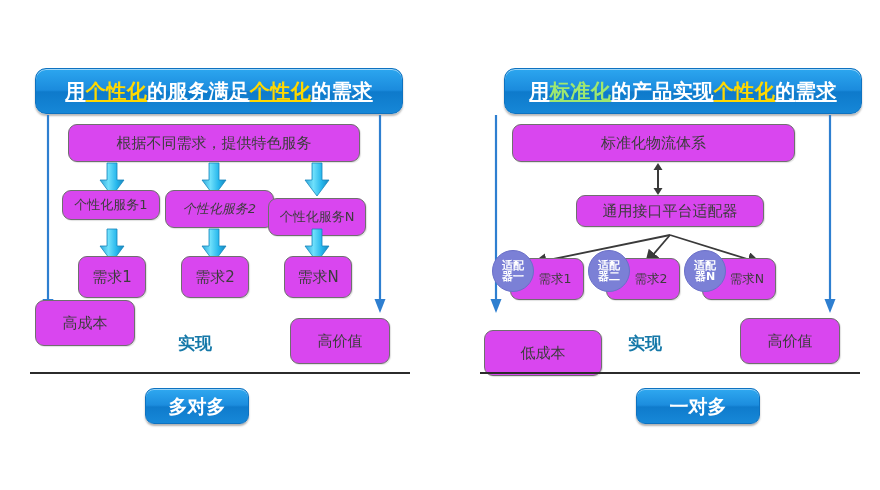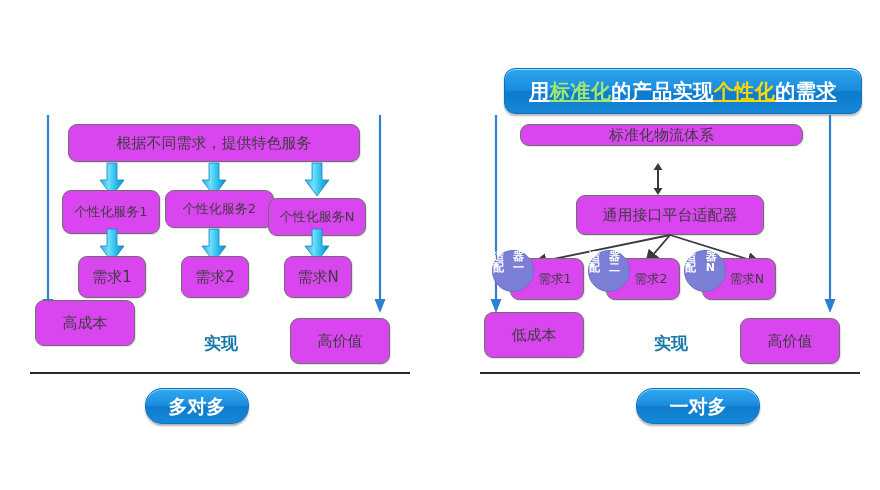--- a/index.html
+++ b/index.html
@@ -46,54 +46,58 @@
   
   .blockarrow{position:absolute;width:26px;height:34px;}
 
   
   .sidearrow{position:absolute;}
 
   
   .shixian{
     position:absolute;font-size:17px;font-weight:bold;color:#1578A8;
     white-space:nowrap;
-    margin-left:26px;
   }
 
   
   .rule{position:absolute;height:0;border-top:2px solid #2B2B2B;}
 
   
   .btn{
-    position:absolute;height:36px;border-radius:17px;
+    position:absolute;height:36px;border-radius:9px;
     background:linear-gradient(180deg,#2FA8F0 0%,#1C8DDE 47%,#0F7BCC 53%,#1788D8 100%);
     border:1px solid #0E72C0;
     box-shadow:0 2px 2px rgba(0,0,0,.3), inset 0 1px 0 rgba(255,255,255,.5);
     display:flex;align-items:center;justify-content:center;
     box-sizing:border-box;
   }
   .btn-text{font-size:19px;font-weight:bold;color:#ffffff;white-space:nowrap;line-height:1;}
 
   
   .adapter{
     position:absolute;width:40px;height:40px;border-radius:50%;
     background:#7B80D6;border:1px solid #6A6FC8;
-    display:flex;flex-direction:row;align-items:flex-start;justify-content:center;
+    display:flex;flex-direction:column;align-items:center;justify-content:center;
     color:#ffffff;font-size:11px;font-weight:bold;line-height:1.02;
     z-index:5;
   }
   .adapter span{display:block;}
 
   svg{overflow:visible;}
 </style>
 </head>
 <body>
 
 <div class="panel panel-left">
 
+  <div class="hdr">
+    <div class="hdr-text">
+      <u><span>用</span></u><u class="hl-yellow">个性化</u><u><span>的服务满足</span></u><u class="hl-yellow">个性化</u><u><span>的</span></u><u><span>需求</span></u>
+    </div>
+  </div>
 
   <svg class="sidearrow" style="left:40px;top:115px;" width="16" height="200" viewBox="0 0 16 200">
     <line x1="8" y1="0" x2="8" y2="188" stroke="#2E7FD0" stroke-width="2.2"></line>
     <polygon points="8,198 2.5,184 13.5,184" fill="#2E7FD0"></polygon>
   </svg>
 
   <svg class="sidearrow" style="left:372px;top:115px;" width="16" height="200" viewBox="0 0 16 200">
     <line x1="8" y1="0" x2="8" y2="188" stroke="#2E7FD0" stroke-width="2.2"></line>
     <polygon points="8,198 2.5,184 13.5,184" fill="#2E7FD0"></polygon>
   </svg>
@@ -111,22 +115,22 @@
       </defs>
     <path d="M8,0 H18 V17 H25 L13,33 L1,17 H8 Z" fill="url(#ga1)" stroke="#1886BC" stroke-width="0.8"></path>
   </svg>
   <svg class="blockarrow" style="left:201px;top:163px;" viewBox="0 0 26 34">
     <path d="M8,0 H18 V17 H25 L13,33 L1,17 H8 Z" fill="url(#ga1)" stroke="#1886BC" stroke-width="0.8"></path>
   </svg>
   <svg class="blockarrow" style="left:304px;top:163px;" viewBox="0 0 26 34">
     <path d="M8,0 H18 V17 H25 L13,33 L1,17 H8 Z" fill="url(#ga1)" stroke="#1886BC" stroke-width="0.8"></path>
   </svg>
 
-  <div class="box small" style="left:62px;top:190px;width:98px;height:44px;">个性化服务1</div>
-  <div class="box small" style="left:165px;top:190px;width:109px;height:38px;">个性化服务2</div>
+  <div class="box small" style="left:62px;top:190px;width:98px;height:30px;">个性化服务1</div>
+  <div class="box small" style="left:165px;top:190px;width:109px;height:38px;font-style:italic;">个性化服务2</div>
   <div class="box small" style="left:268px;top:198px;width:98px;height:38px;">个性化服务N</div>
 
   <svg class="blockarrow" style="left:99px;top:229px;" viewBox="0 0 26 34">
     <path d="M8,0 H18 V17 H25 L13,33 L1,17 H8 Z" fill="url(#ga1)" stroke="#1886BC" stroke-width="0.8"></path>
   </svg>
   <svg class="blockarrow" style="left:201px;top:229px;" viewBox="0 0 26 34">
     <path d="M8,0 H18 V17 H25 L13,33 L1,17 H8 Z" fill="url(#ga1)" stroke="#1886BC" stroke-width="0.8"></path>
   </svg>
   <svg class="blockarrow" style="left:304px;top:229px;" viewBox="0 0 26 34">
     <path d="M8,0 H18 V17 H25 L13,33 L1,17 H8 Z" fill="url(#ga1)" stroke="#1886BC" stroke-width="0.8"></path>
@@ -157,29 +161,29 @@
 
   <svg class="sidearrow" style="left:48px;top:115px;" width="16" height="200" viewBox="0 0 16 200">
     <line x1="8" y1="0" x2="8" y2="188" stroke="#2E7FD0" stroke-width="2.2"></line>
     <polygon points="8,198 2.5,184 13.5,184" fill="#2E7FD0"></polygon>
   </svg>
   <svg class="sidearrow" style="left:382px;top:115px;" width="16" height="200" viewBox="0 0 16 200">
     <line x1="8" y1="0" x2="8" y2="188" stroke="#2E7FD0" stroke-width="2.2"></line>
     <polygon points="8,198 2.5,184 13.5,184" fill="#2E7FD0"></polygon>
   </svg>
 
-  <div class="box" style="left:80px;top:124px;width:283px;height:22px;">标准化物流体系</div>
+  <div class="box" style="left:72px;top:124px;width:283px;height:38px;">标准化物流体系</div>
 
   <svg style="position:absolute;left:211px;top:163px;" width="14" height="32" viewBox="0 0 14 32">
     <line x1="7" y1="4" x2="7" y2="28" stroke="#3A3A3A" stroke-width="2"></line>
     <polygon points="7,0 2.5,7 11.5,7" fill="#3A3A3A"></polygon>
     <polygon points="7,32 2.5,25 11.5,25" fill="#3A3A3A"></polygon>
   </svg>
 
-  <div class="box" style="left:136px;top:195px;width:188px;height:40px;">通用接口平台适配器</div>
+  <div class="box" style="left:136px;top:195px;width:188px;height:32px;">通用接口平台适配器</div>
 
   <svg style="position:absolute;left:60px;top:233px;" width="320" height="40" viewBox="0 0 320 40">
     <defs>
       <marker id="ah" markerWidth="8" markerHeight="8" refX="7" refY="4" orient="auto">
         <path d="M0,0 L8,4 L0,8 z" fill="#3A3A3A"></path>
       </marker>
     </defs>
     <line x1="170" y1="2" x2="34" y2="30" stroke="#3A3A3A" stroke-width="1.8" marker-end="url(#ah)"></line>
     <line x1="170" y1="2" x2="146" y2="30" stroke="#3A3A3A" stroke-width="1.8" marker-end="url(#ah)"></line>
     <line x1="170" y1="2" x2="260" y2="30" stroke="#3A3A3A" stroke-width="1.8" marker-end="url(#ah)"></line>
@@ -196,21 +200,21 @@
     <span>适配</span>
     <span>器二</span>
   </div>
 
   <div class="box tiny" style="left:262px;top:258px;width:74px;height:42px;padding-left:16px;">需求N</div>
   <div class="adapter" style="left:244px;top:250px;">
     <span>适配</span>
     <span>器N</span>
   </div>
 
-  <div class="box" style="left:44px;top:312px;width:100px;height:46px;">低成本</div>
+  <div class="box" style="left:44px;top:330px;width:118px;height:46px;">低成本</div>
   <div class="shixian" style="left:188px;top:332px;">实现</div>
   <div class="box" style="left:300px;top:318px;width:100px;height:46px;">高价值</div>
 
   <div class="rule" style="left:40px;top:372px;width:380px;"></div>
 
   <div class="btn" style="left:196px;top:388px;width:124px;">
     <span class="btn-text">一对多</span>
   </div>
 </div>
 

